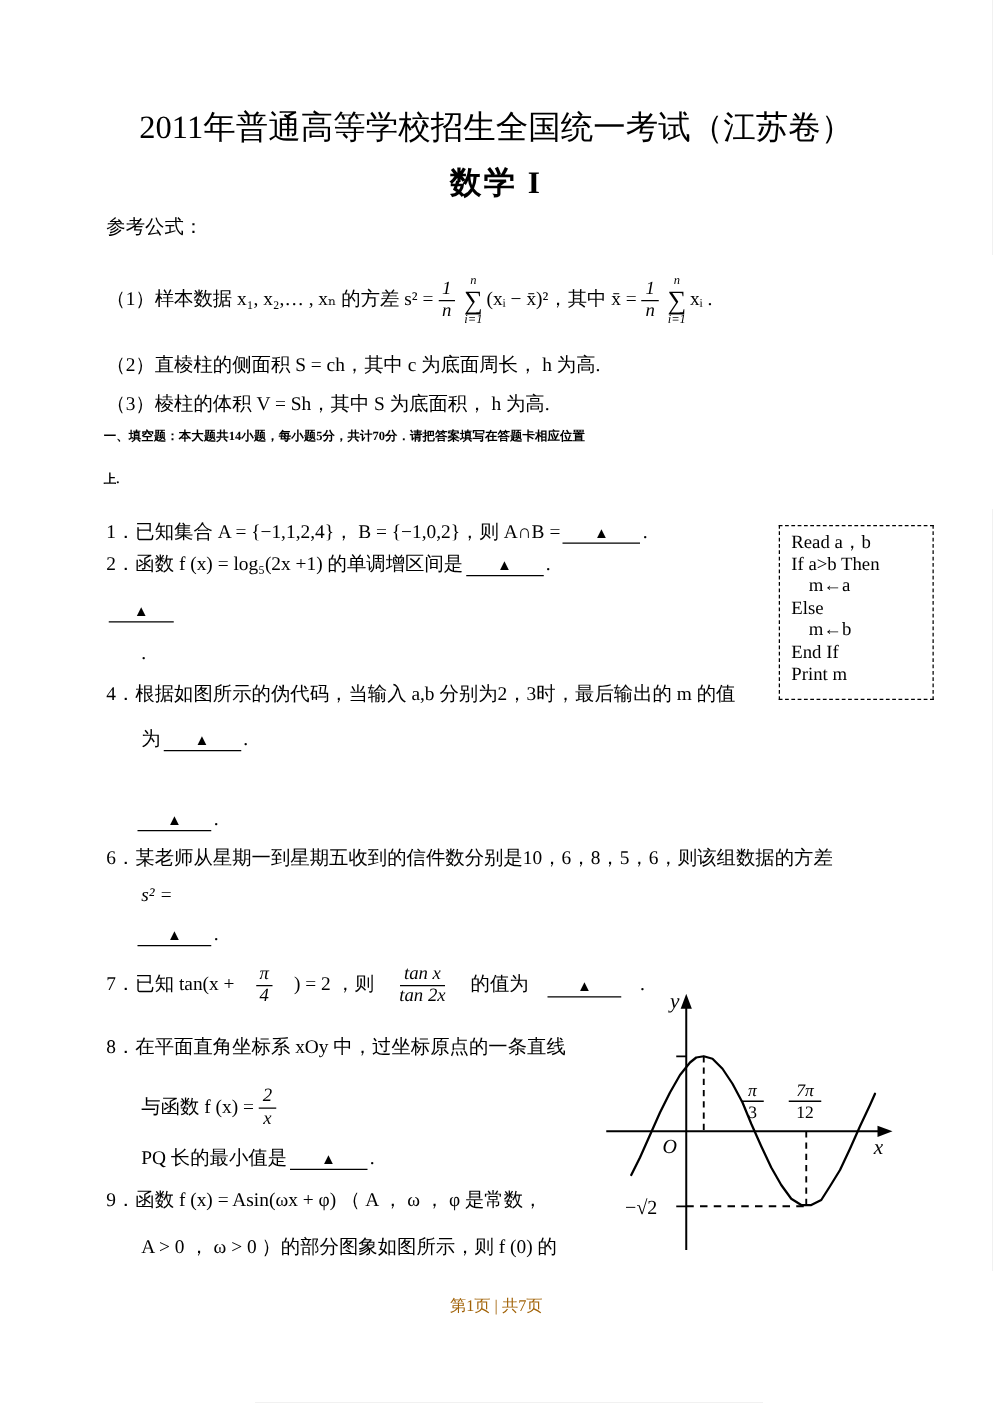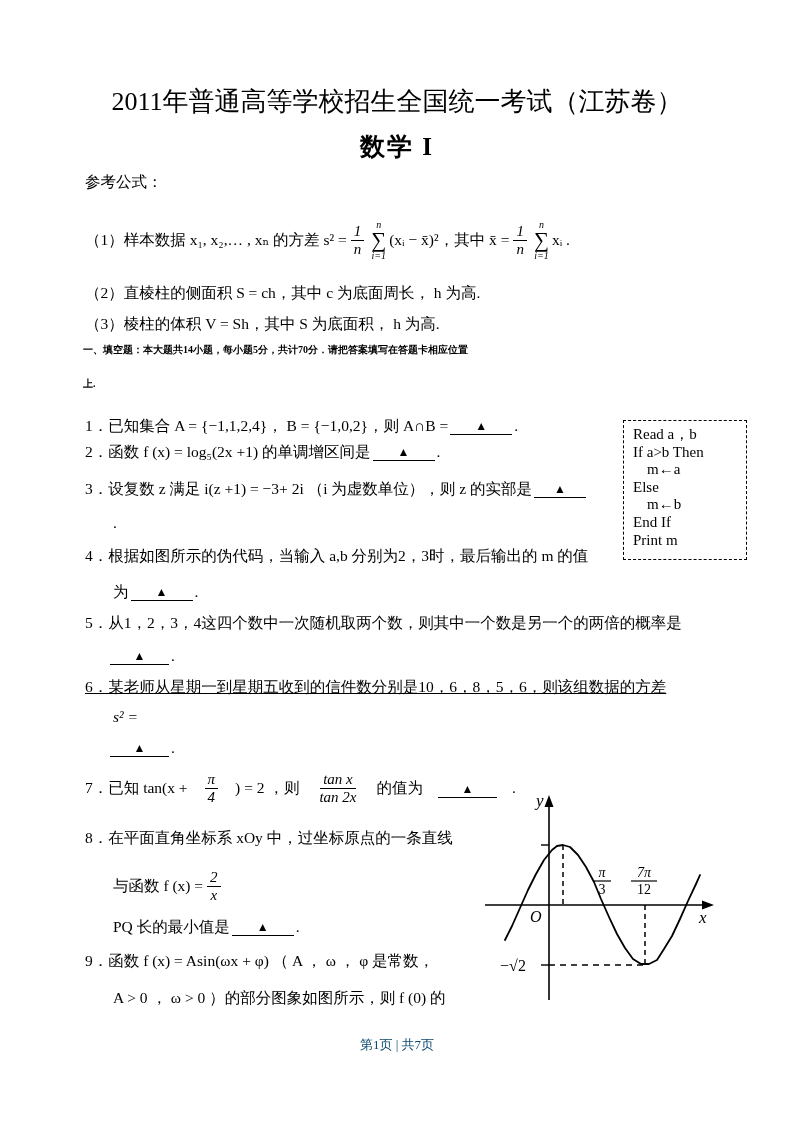--- a/index.html
+++ b/index.html
@@ -27,21 +27,21 @@
   .sum .sym { font-size:21px; line-height:1; }
   .math { font-style:italic; }
   .pcode {
     position:absolute; left:623px; top:420px; width:124px; height:140px;
     border:1.6px dashed #000; box-sizing:border-box; padding:5px 0 0 9px;
     font-size:15px; line-height:17.6px;
   }
   .pcode .indent { padding-left:14px; }
   .graph { position:absolute; left:480px; top:790px; }
   .graph text { font-family:"Liberation Serif","DejaVu Serif",serif; }
-  .footer { font-size:13px; color:#0c4a6e; }
+  .footer { font-size:13px; color:#a16207; }
 </style>
 </head>
 <body>
 
 <div class="page">
 
   <div class="ln center title" style="top:86px;">2011年普通高等学校招生全国统一考试（江苏卷）</div>
   <div class="ln center subtitle" style="top:131px;">数学 I</div>
 
   <div class="ln" style="left:85px; top:172px;">参考公式：</div>
@@ -86,45 +86,43 @@
 
   <div class="ln" style="left:85px; top:442px;">
     <span>2．函数 f (x) = log₅(2x +1) 的单调增区间是</span>
     <span class="blank w58">
         <span>▲</span>
       </span>
     <span>.</span>
   </div>
 
   <div class="ln" style="left:85px; top:479px;">
-    <span>3．设复数 z 满足 i(z +1) = −3+ 2i （i 为虚数单位），则 z 的实部是</span>
     <span class="blank w48">
         <span>▲</span>
       </span>
   </div>
   <div class="ln" style="left:113px; top:513px;">.</div>
 
   <div class="ln" style="left:85px; top:546px;">4．根据如图所示的伪代码，当输入 a,b 分别为2，3时，最后输出的 m 的值</div>
   <div class="ln" style="left:113px; top:582px;">
     <span>为</span>
     <span class="blank w58">
         <span>▲</span>
       </span>
     <span>.</span>
   </div>
 
-  <div class="ln" style="left:85px; top:613px;">5．从1，2，3，4这四个数中一次随机取两个数，则其中一个数是另一个的两倍的概率是</div>
   <div class="ln" style="left:108px; top:646px;">
     <span class="blank w55">
         <span>▲</span>
       </span>
     <span>.</span>
   </div>
 
-  <div class="ln" style="left:85px; top:677px;text-decoration:underline;">6．某老师从星期一到星期五收到的信件数分别是10，6，8，5，6，则该组数据的方差</div>
+  <div class="ln" style="left:85px; top:677px;">6．某老师从星期一到星期五收到的信件数分别是10，6，8，5，6，则该组数据的方差</div>
   <div class="ln math" style="left:113px; top:707px;">s² =</div>
   <div class="ln" style="left:108px; top:738px;">
     <span class="blank w55">
         <span>▲</span>
       </span>
     <span>.</span>
   </div>
 
   <div class="ln" style="left:85px; top:764px; height:48px;gap:13px;">
     <span>7．已知 tan(x +</span>

